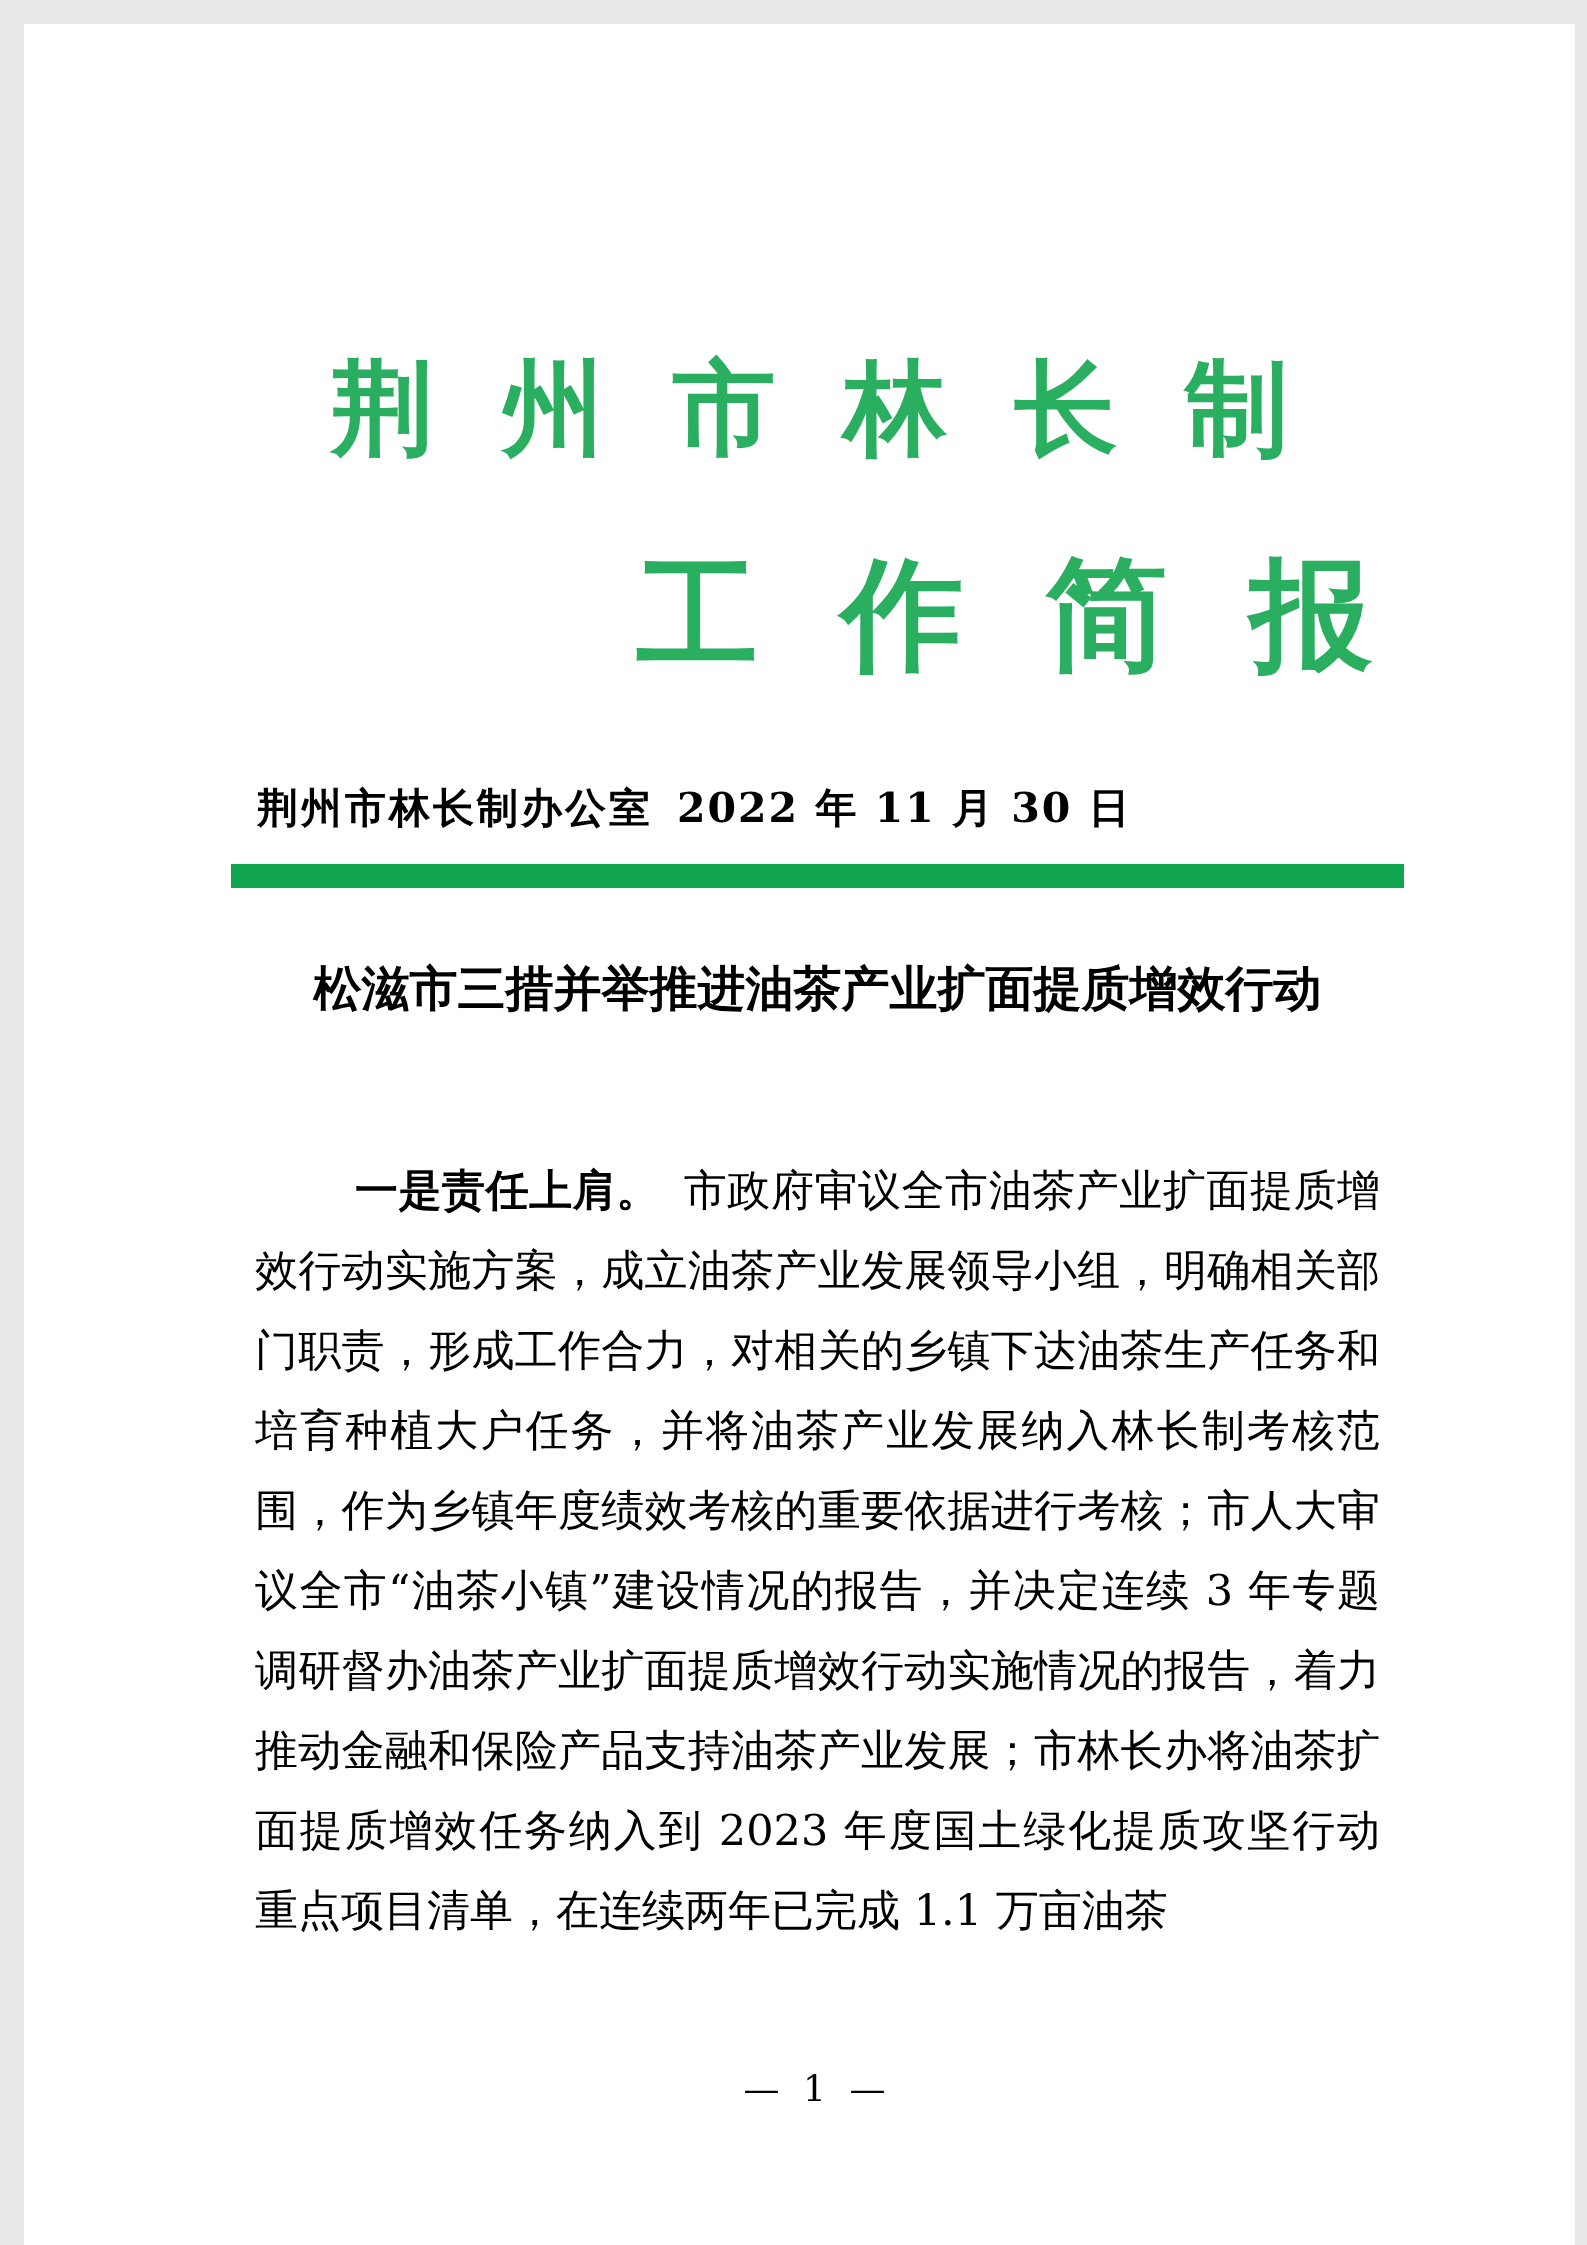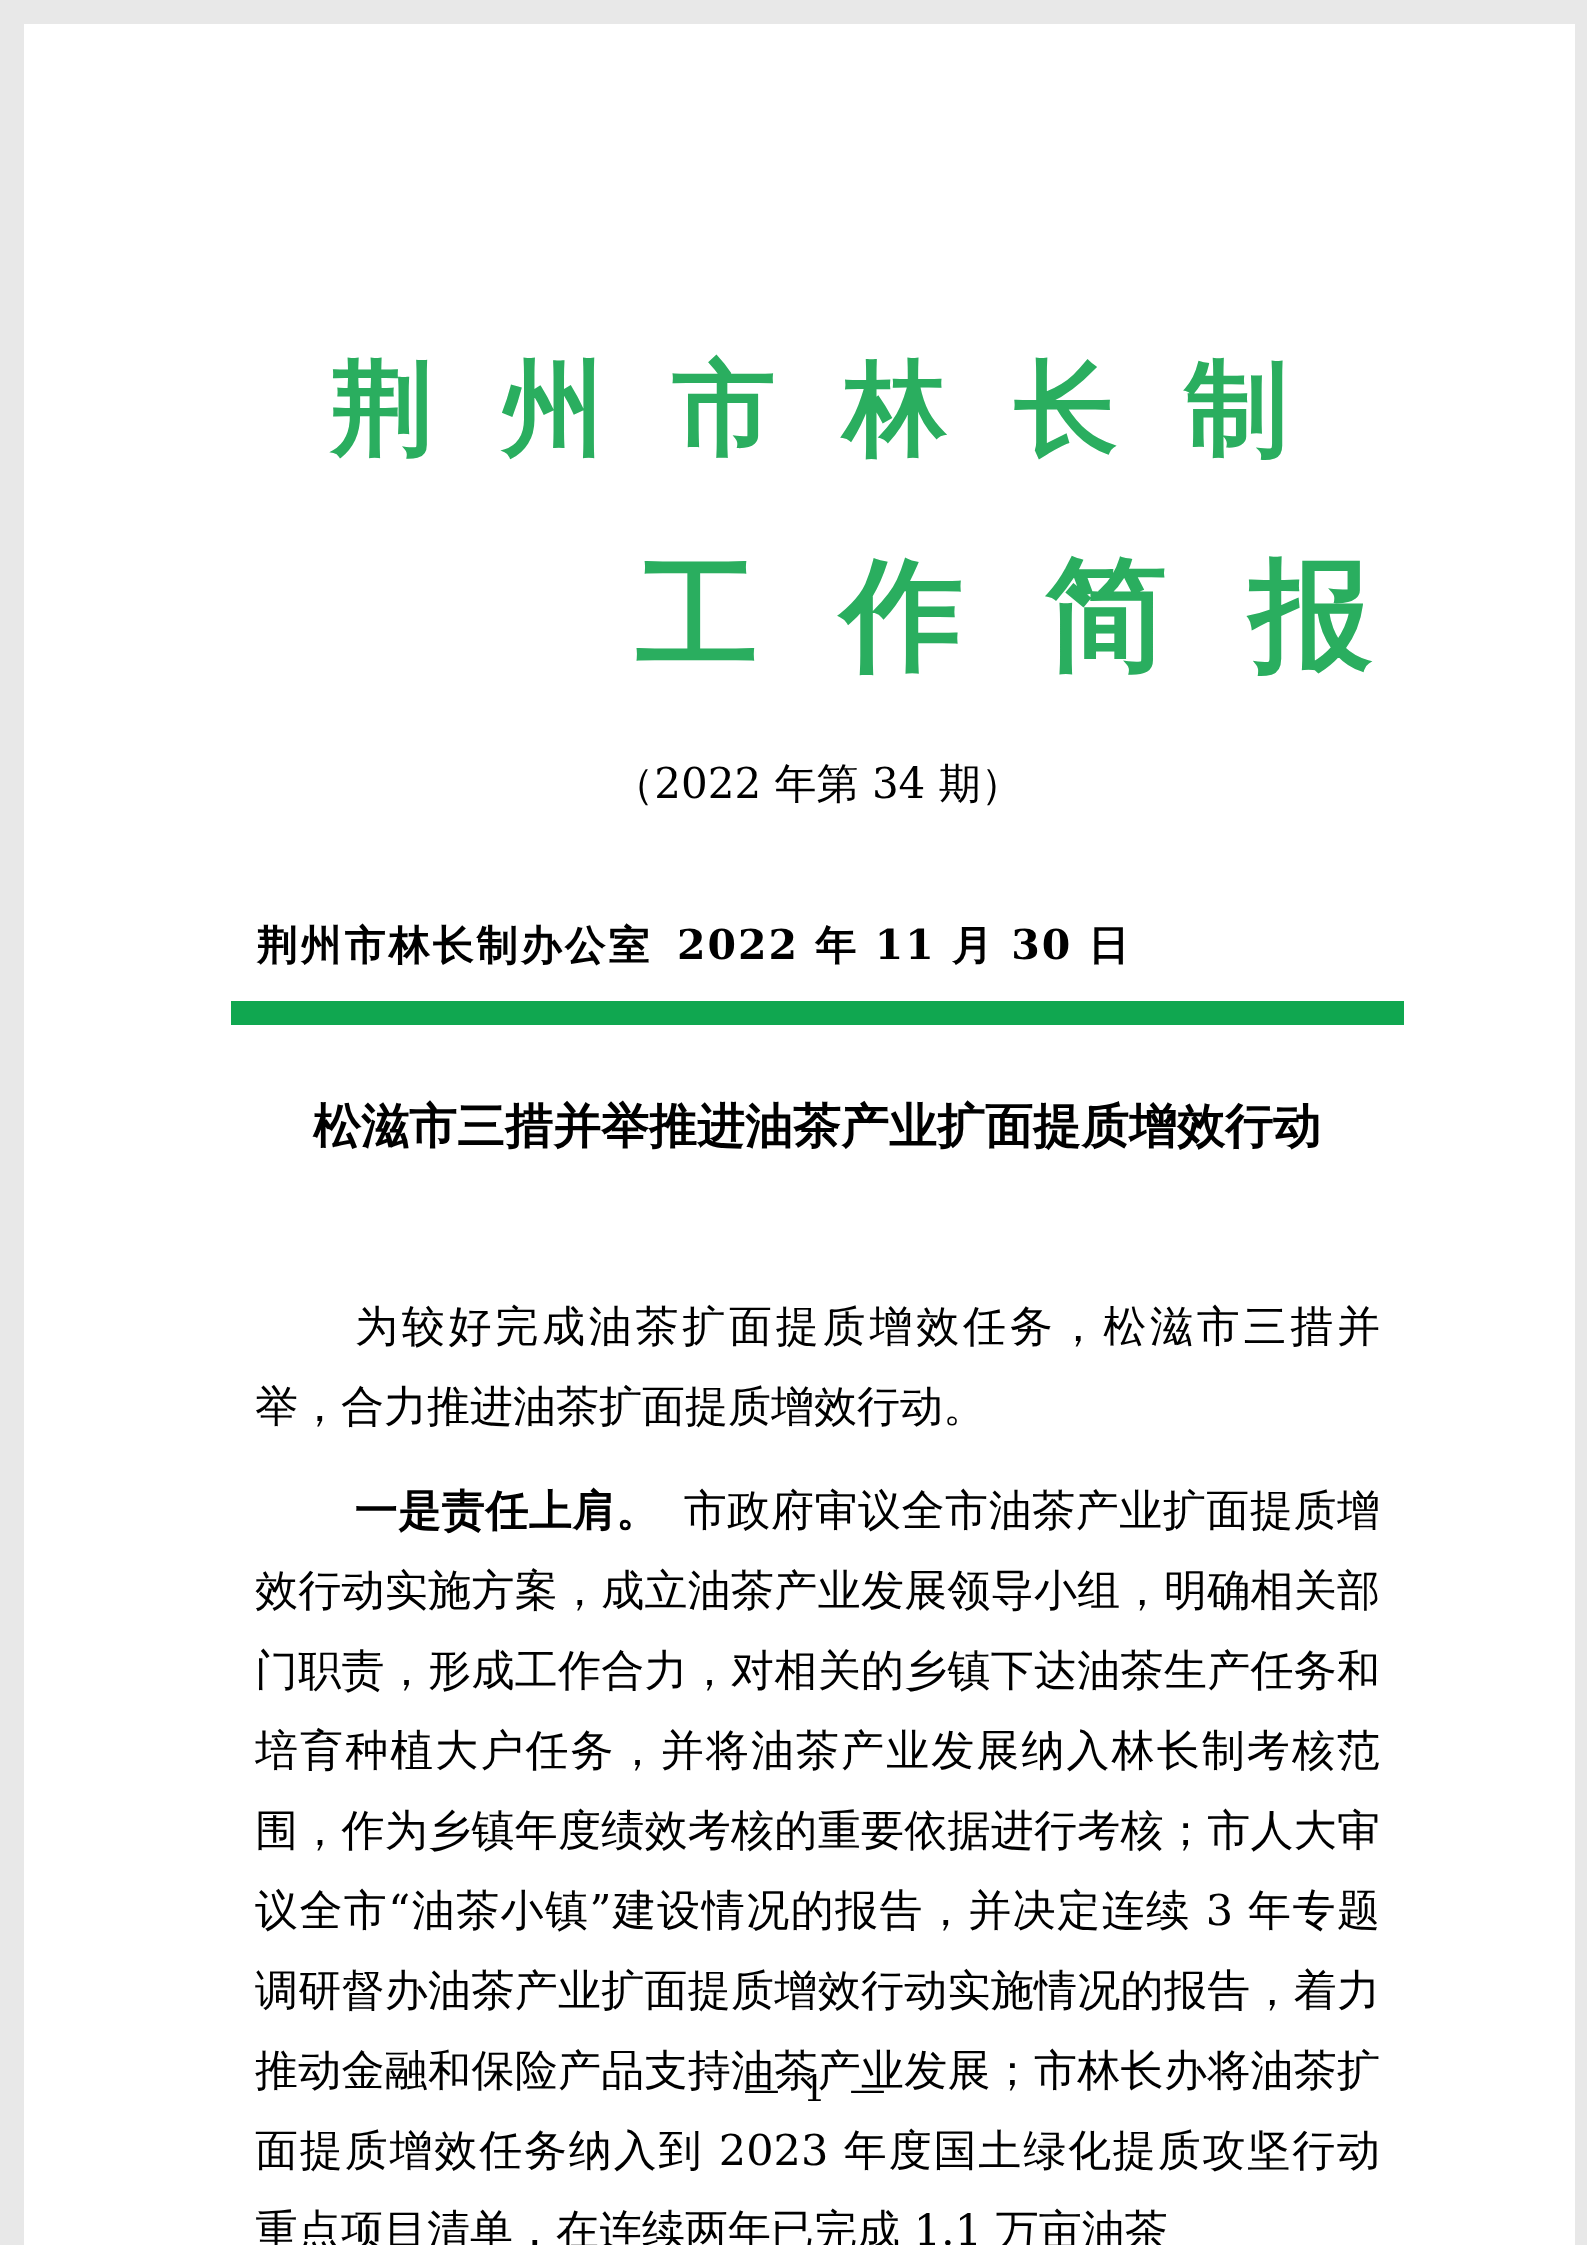--- a/index.html
+++ b/index.html
@@ -97,32 +97,30 @@
 </head>
 <body>
 
 <div class="page" style="background: rgb(255, 255, 255);">
   <div class="content">
 
     <div class="title-line1" style="color: rgb(42, 174, 95);">荆 州 市 林 长 制</div>
 
     <div class="title-line2" style="color: rgb(42, 174, 95);">工 作 简 报</div>
 
-    <div class="issue-line">（2022 年第 34 期）</div>
 
     <div class="meta-row">
       <span class="meta-office">荆州市林长制办公室</span>
       <span class="meta-date">2022 年 11 月 30 日</span>
     </div>
 
     <div class="rule" style="background: rgb(16, 167, 80);"></div>
 
     <div class="article-heading">松滋市三措并举推进油茶产业扩面提质增效行动</div>
 
     <div class="body-text">
-      <p><span>为较好完成油茶扩面提质增效任务，松滋市三措并举，合力推进油茶扩面提质增效行动。</span></p>
       <p><span class="para-lead">一是责任上肩。</span><span>市政府审议全市油茶产业扩面提质增效行动实施方案，成立油茶产业发展领导小组，明确相关部门职责，形成工作合力，对相关的乡镇下达油茶生产任务和培育种植大户任务，并将油茶产业发展纳入林长制考核范围，作为乡镇年度绩效考核的重要依据进行考核；市人大审议全市“油茶小镇”建设情况的报告，并决定连续 3 年专题调研督办油茶产业扩面提质增效行动实施情况的报告，着力推动金融和保险产品支持油茶产业发展；市林长办将油茶扩面提质增效任务纳入到 2023 年度国土绿化提质攻坚行动重点项目清单，在连续两年已完成 1.1 万亩油茶</span></p>
     </div>
 
   </div>
 
   <div class="page-number">— 1 —</div>
 </div>
 
 </body></html>

